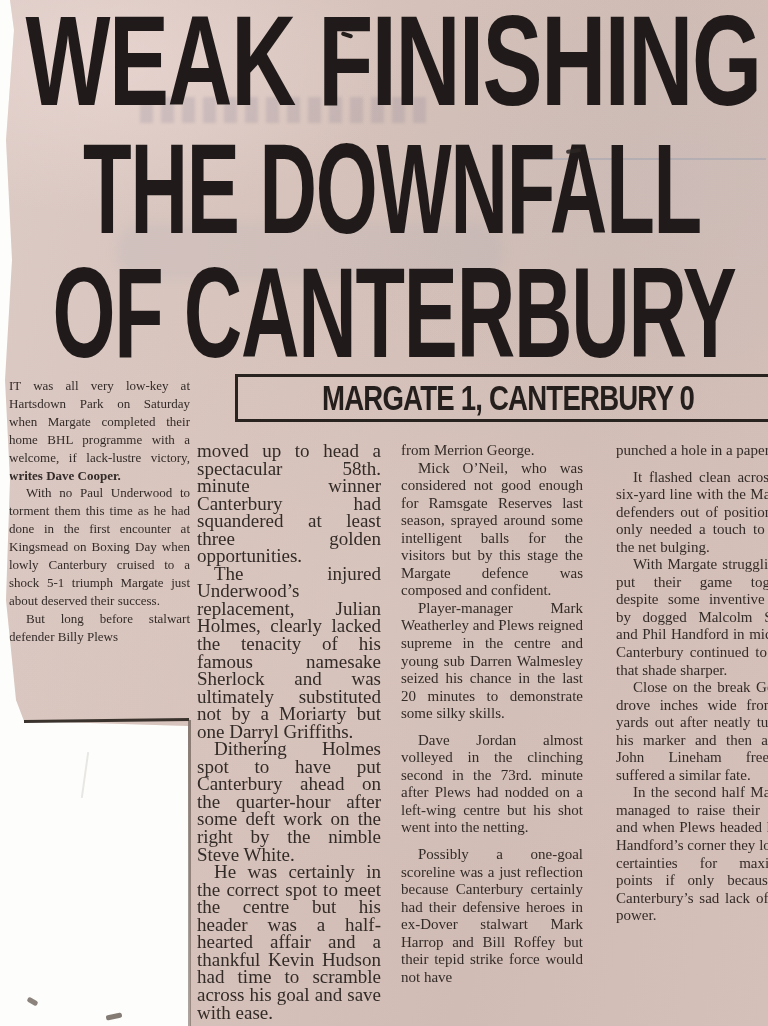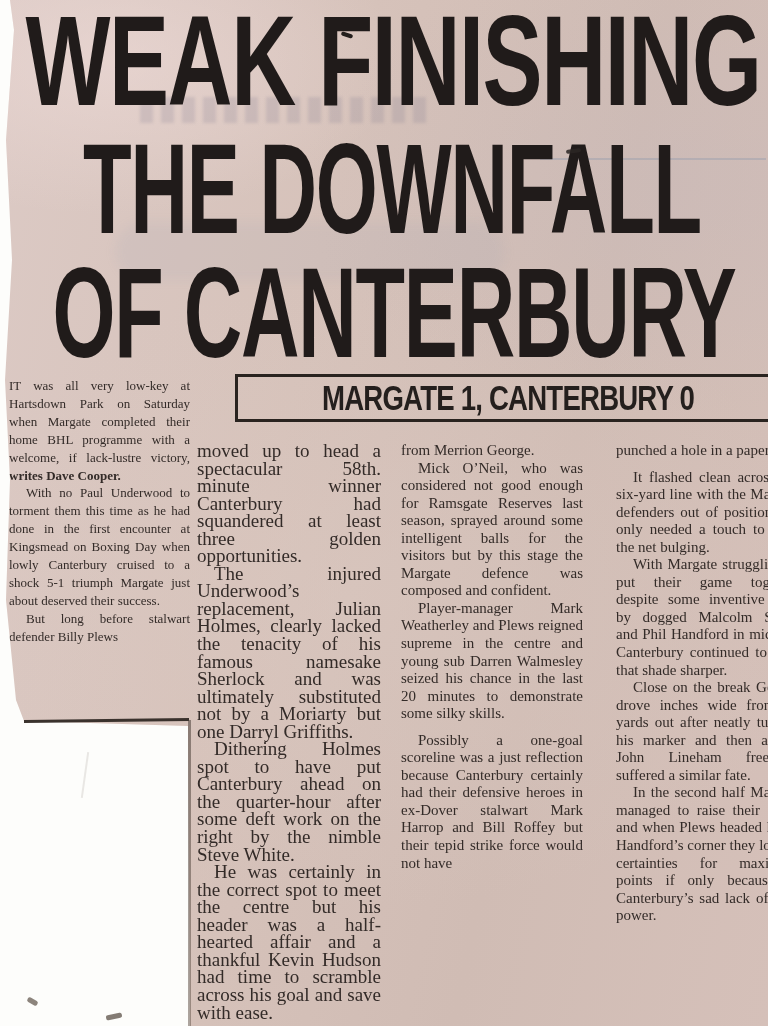--- a/index.html
+++ b/index.html
@@ -117,20 +117,21 @@
     <p class="flush">moved up to head a spectacular 58th. minute winner Canterbury had squandered at least three golden opportunities.</p>
     <p>The injured Underwood’s replacement, Julian Holmes, clearly lacked the tenacity of his famous namesake Sherlock and was ultimately substituted not by a Moriarty but one Darryl Griffiths.</p>
     <p>Dithering Holmes spot to have put Canterbury ahead on the quarter-hour after some deft work on the right by the nimble Steve White.</p>
     <p>He was certainly in the correct spot to meet the centre but his header was a half-hearted affair and a thankful Kevin Hudson had time to scramble across his goal and save with ease.</p>
   </div>
 
   <div class="col col3">
     <p class="flush">from Merrion George.</p>
     <p>Mick O’Neil, who was considered not good enough for Ramsgate Reserves last season, sprayed around some intelligent balls for the visitors but by this stage the Margate defence was composed and confident.</p>
     <p>Player-manager Mark Weatherley and Plews reigned supreme in the centre and young sub Darren Walmesley seized his chance in the last 20 minutes to demonstrate some silky skills.</p>
+    <p class="gap">Dave Jordan almost volleyed in the clinching second in the 73rd. minute after Plews had nodded on a left-wing centre but his shot went into the netting.</p>
     <p class="gap">Possibly a one-goal scoreline was a just reflection because Canterbury certainly had their defensive heroes in ex-Dover stalwart Mark Harrop and Bill Roffey but their tepid strike force would not have</p>
   </div>
 
   <div class="col col4">
     <p class="flush">punched a hole in a paper-bag.</p>
     <p class="gap">It flashed clean across the six-yard line with the Margate defenders out of position and only needed a touch to have the net bulging.</p>
     <p>With Margate struggling to put their game together despite some inventive play by dogged Malcolm Smith and Phil Handford in midfield Canterbury continued to look that shade sharper.</p>
     <p>Close on the break George drove inches wide from 15 yards out after neatly turning his marker and then a low John Lineham free-kick suffered a similar fate.</p>
     <p>In the second half Margate managed to raise their game and when Plews headed home Handford’s corner they looked certainties for maximum points if only because of Canterbury’s sad lack of fire-power.</p>
   </div>

